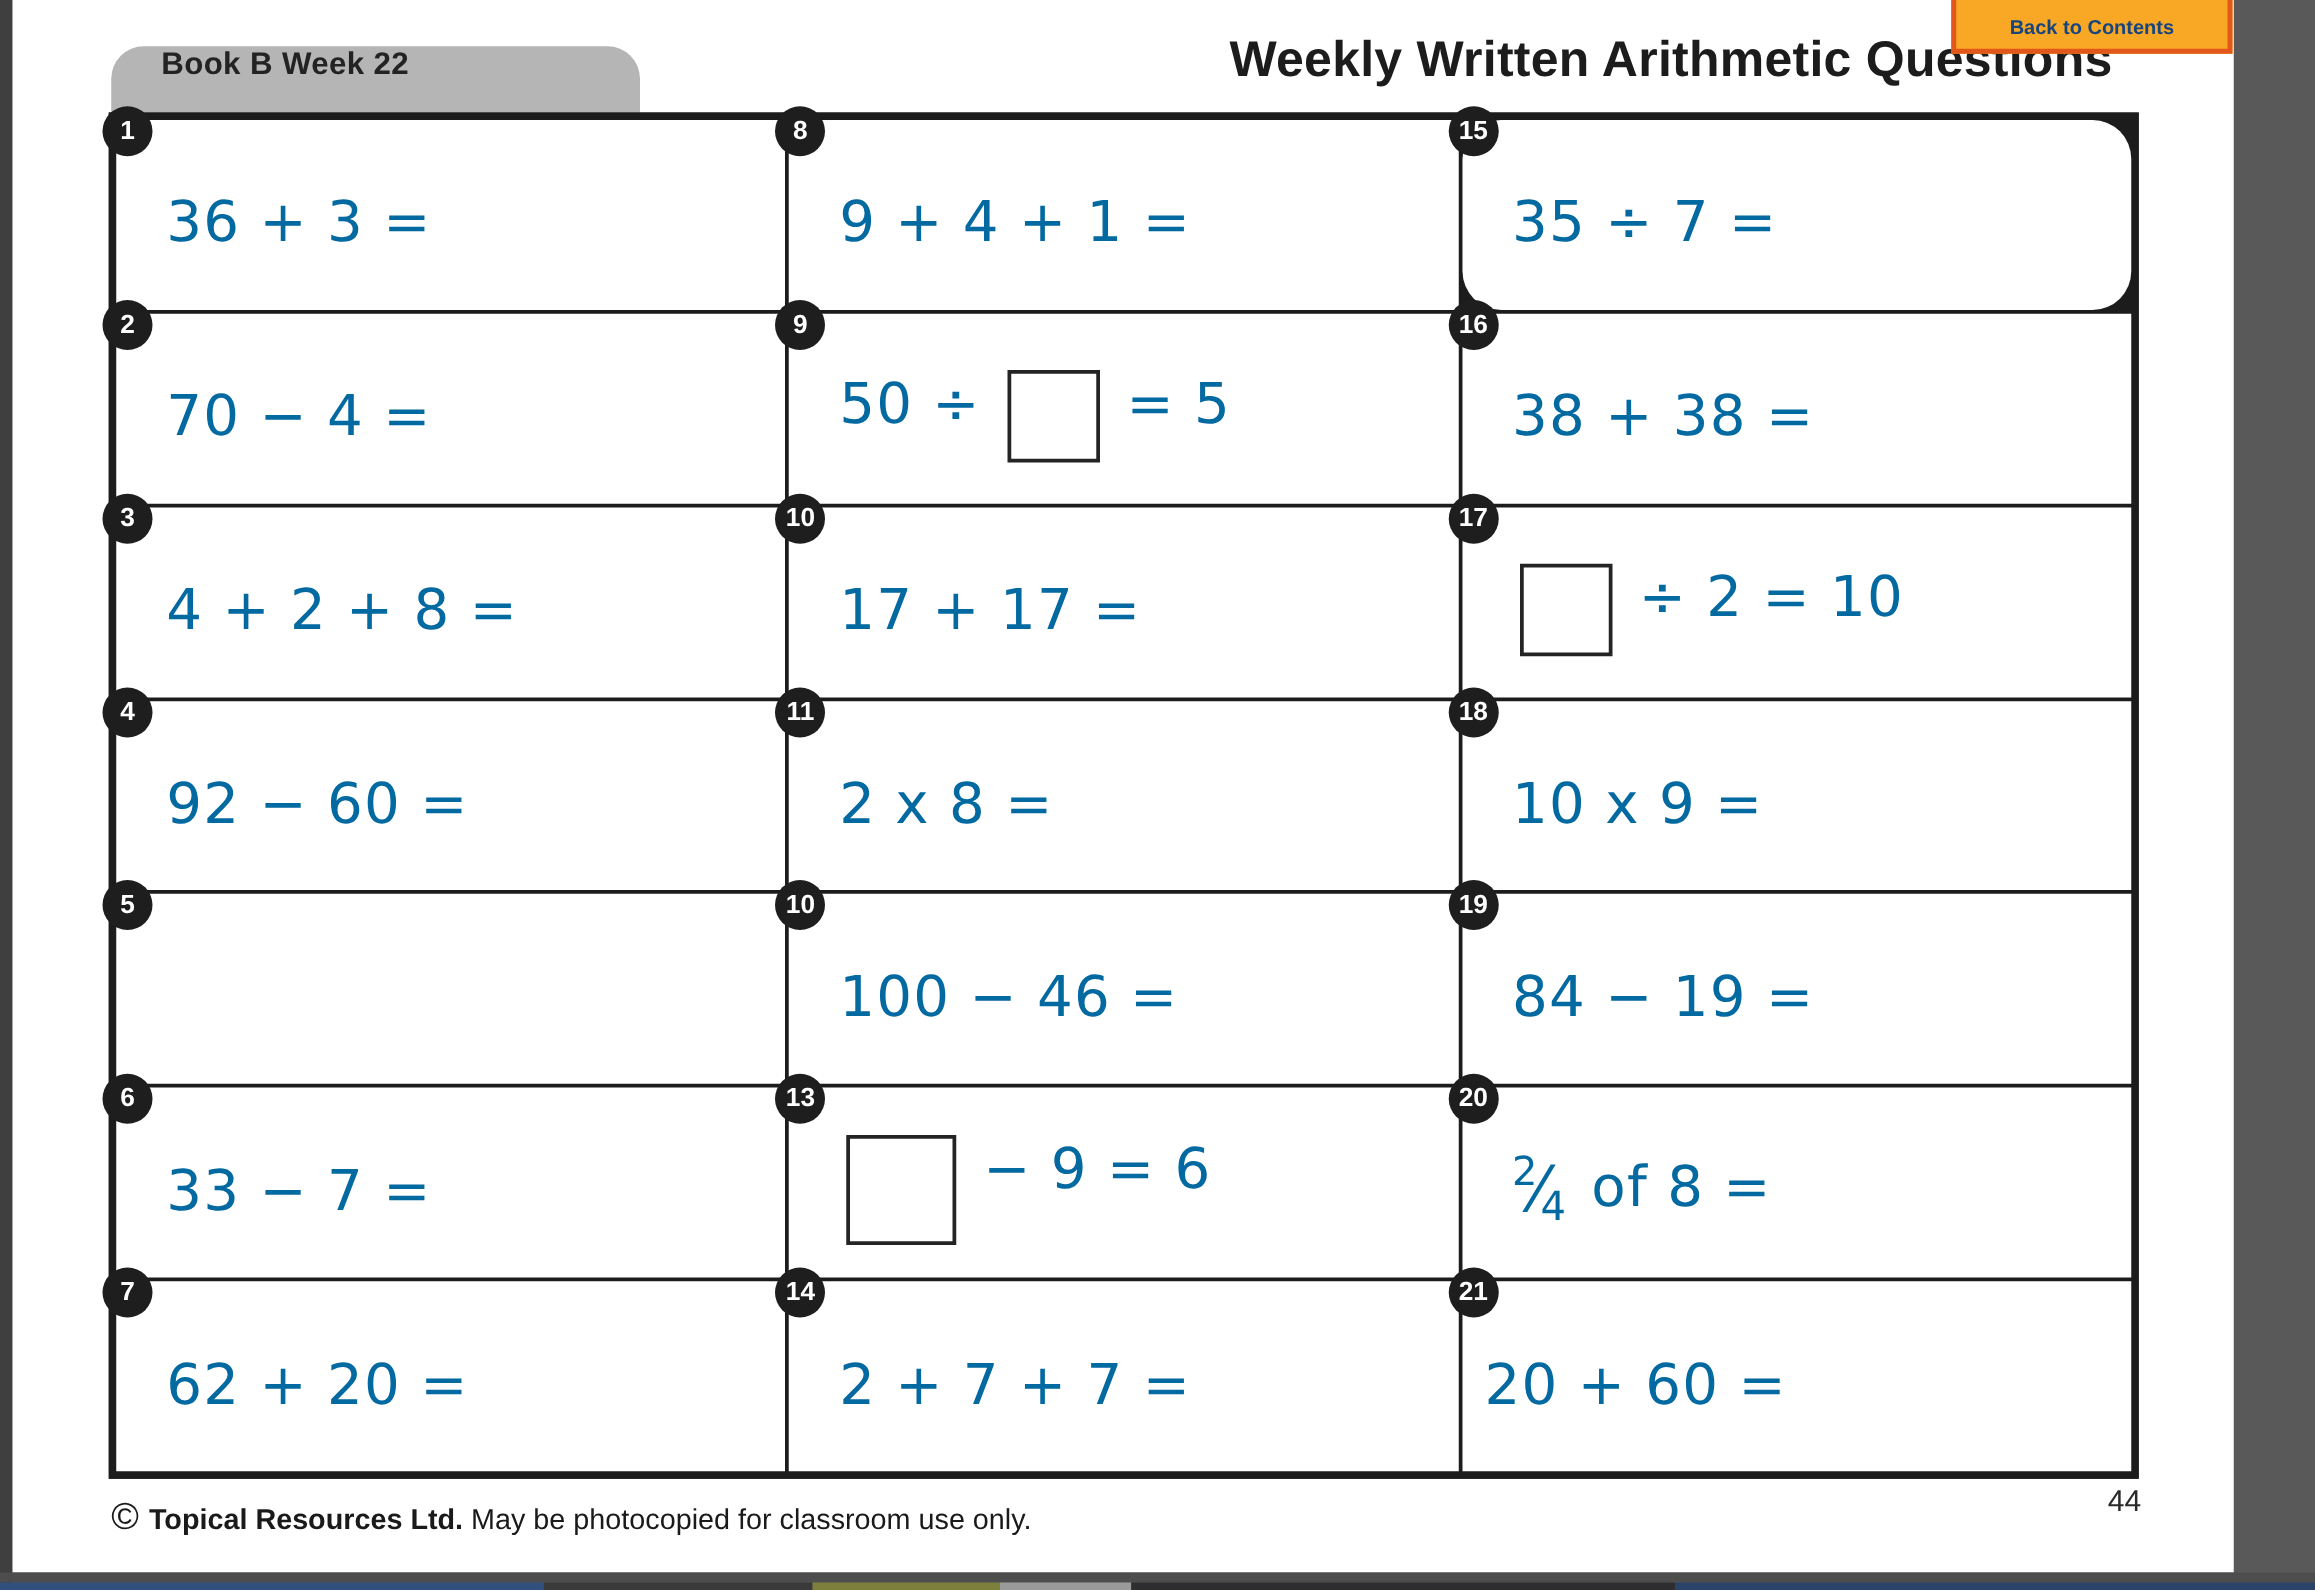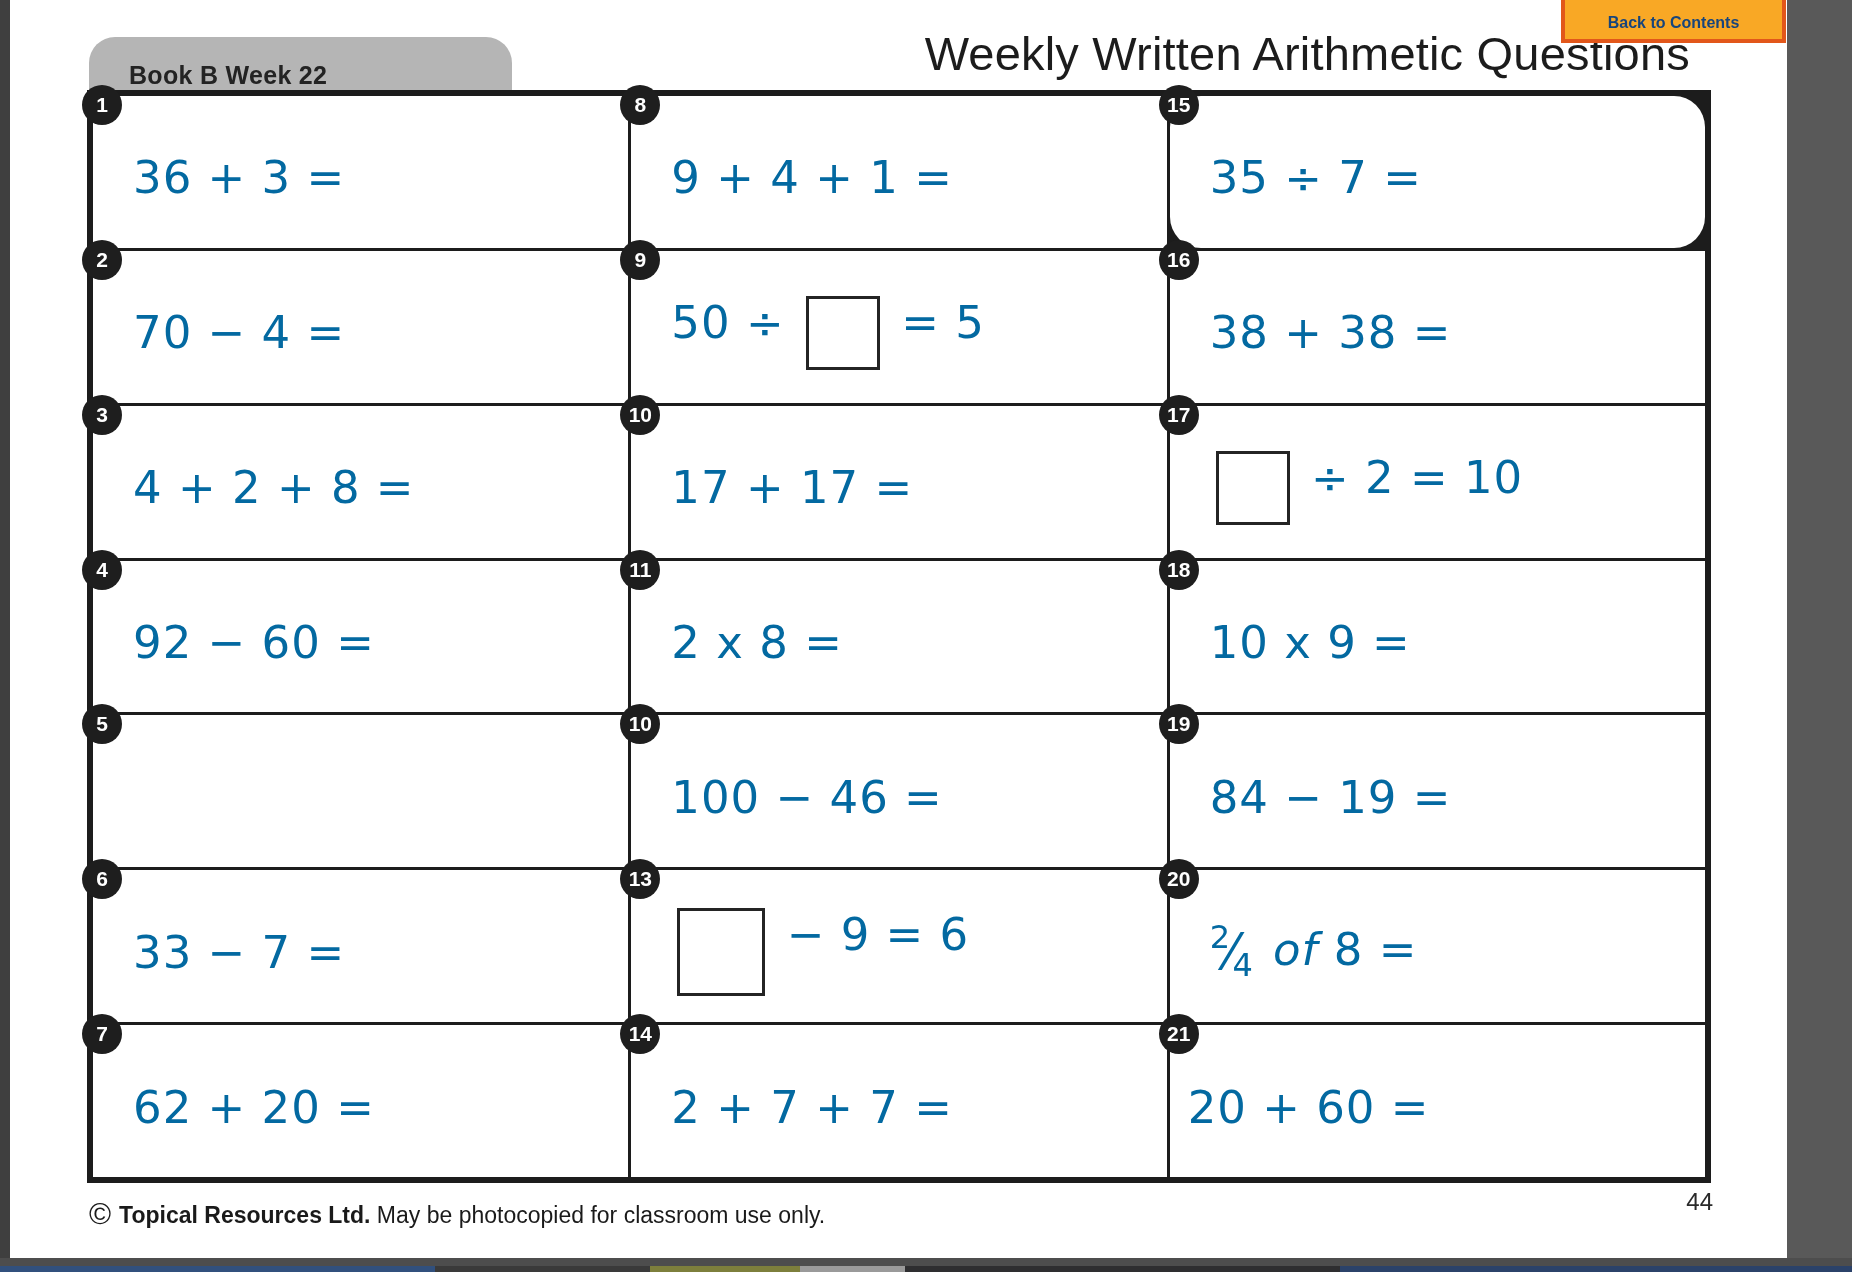--- a/index.html
+++ b/index.html
@@ -8,26 +8,26 @@
     background:#595959;
     font-family:"Liberation Sans",sans-serif;
   }
   .left-edge{position:absolute;left:0;top:0;width:10px;height:1272px;background:#3f3f3f;}
   .page{position:absolute;left:10px;top:0;width:1777px;height:1258px;background:#ffffff;}
 
   
   .tab{
     position:absolute;left:79px;top:37px;width:423px;height:53px;
     background:#b5b5b5;border-radius:26px 26px 0 0;
-    display:flex;align-items:flex-end;padding-left:40px;box-sizing:border-box;
+    display:flex;align-items:flex-start;padding-left:40px;box-sizing:border-box;
   }
   .tab span{font-weight:bold;font-size:25px;color:#232323;letter-spacing:.3px;}
   .title{
     position:absolute;top:26px;right:97px;
-    font-weight:normal;font-size:47px;color:#1c1c1c;letter-spacing:.2px;
+    font-weight:bold;font-size:40px;color:#1c1c1c;letter-spacing:.2px;
     white-space:nowrap;
   }
   .back-btn{
     position:absolute;left:1551px;top:-8px;width:225px;height:51px;
     background:#f9a825;border:4px solid #e2571a;box-sizing:border-box;
     display:flex;align-items:flex-end;justify-content:center;
     cursor:pointer;
   }
   .back-btn span{font-weight:bold;font-size:16px;color:#17457c;padding-bottom:7px;white-space:nowrap;}
 
@@ -49,21 +49,21 @@
     display:flex;align-items:center;justify-content:center;
     font-size:21px;font-weight:600;font-family:"Liberation Sans",sans-serif;
     z-index:2;
   }
   .q{
     display:flex;align-items:flex-start;
     font-family:"DejaVu Sans",sans-serif;
     font-size:45px;color:#0369a1;letter-spacing:1px;
   }
   .qt{white-space:pre;}
-  .qt.italic{font-style:italic;}
+  .qt.italic{}
   .abox{
     display:inline-block;border:3px solid #242424;background:#ffffff;
     box-sizing:border-box;margin:0 6px;
   }
   .frac{display:inline-flex;align-items:center;margin-right:4px;}
   .fnum{font-size:32px;position:relative;top:-15px;}
   .fslash{font-size:50px;margin:0 -4px;}
   .fden{font-size:32px;position:relative;top:13px;}
 
   

